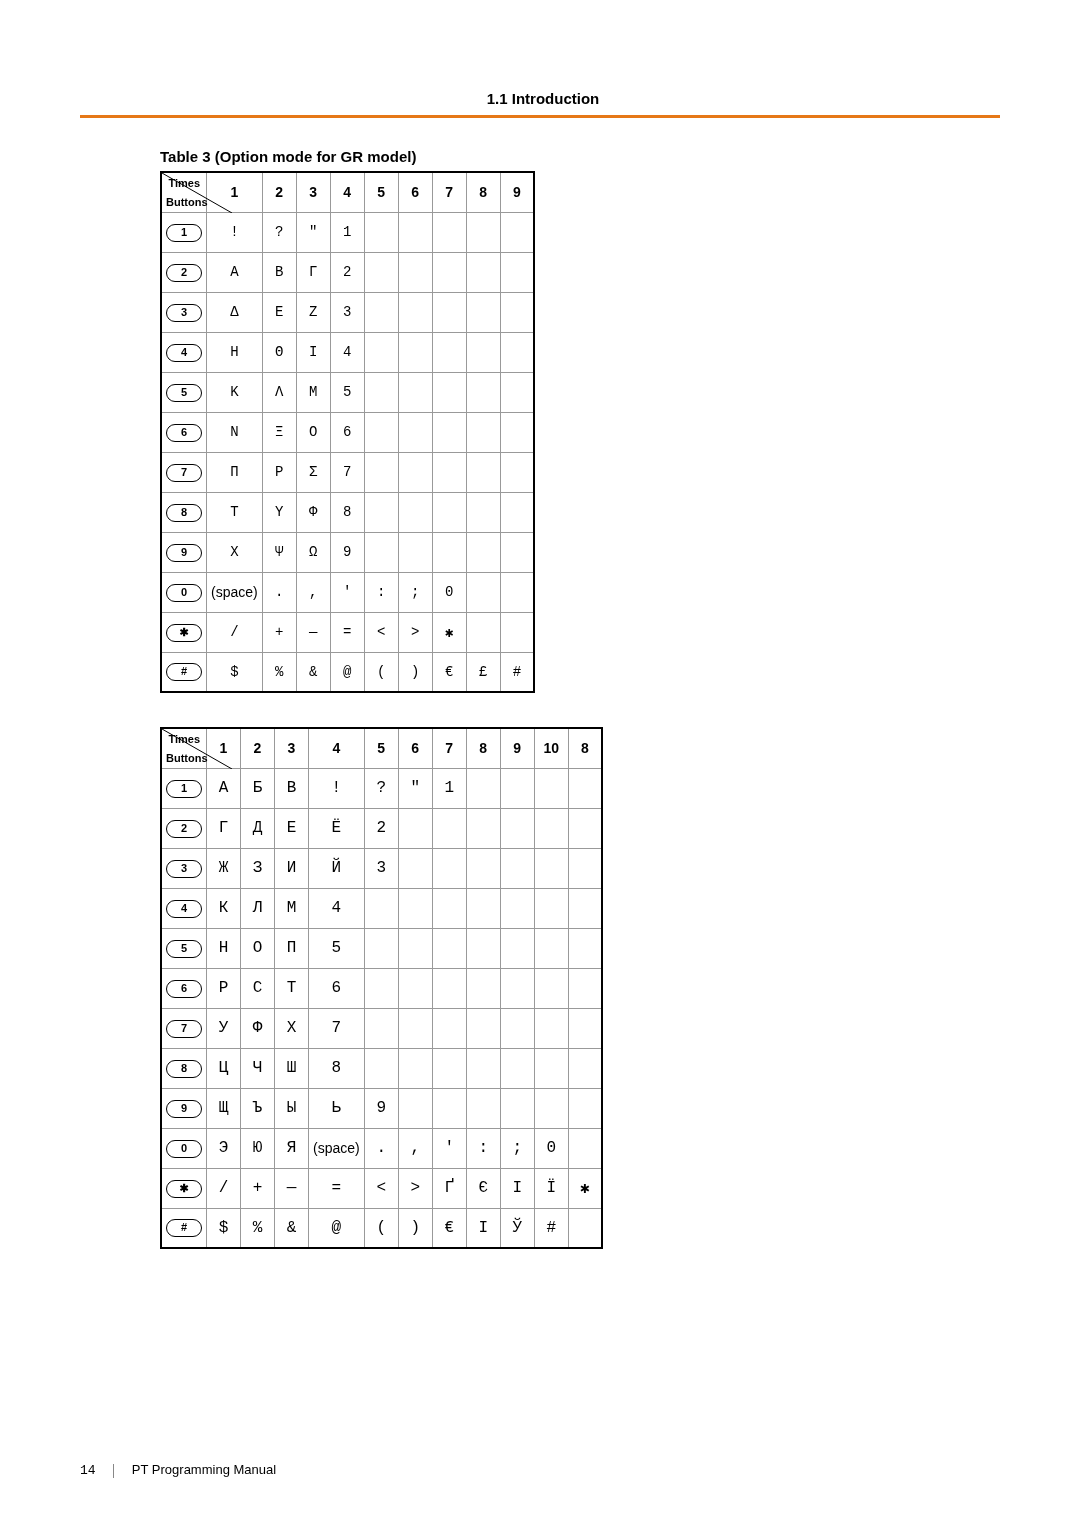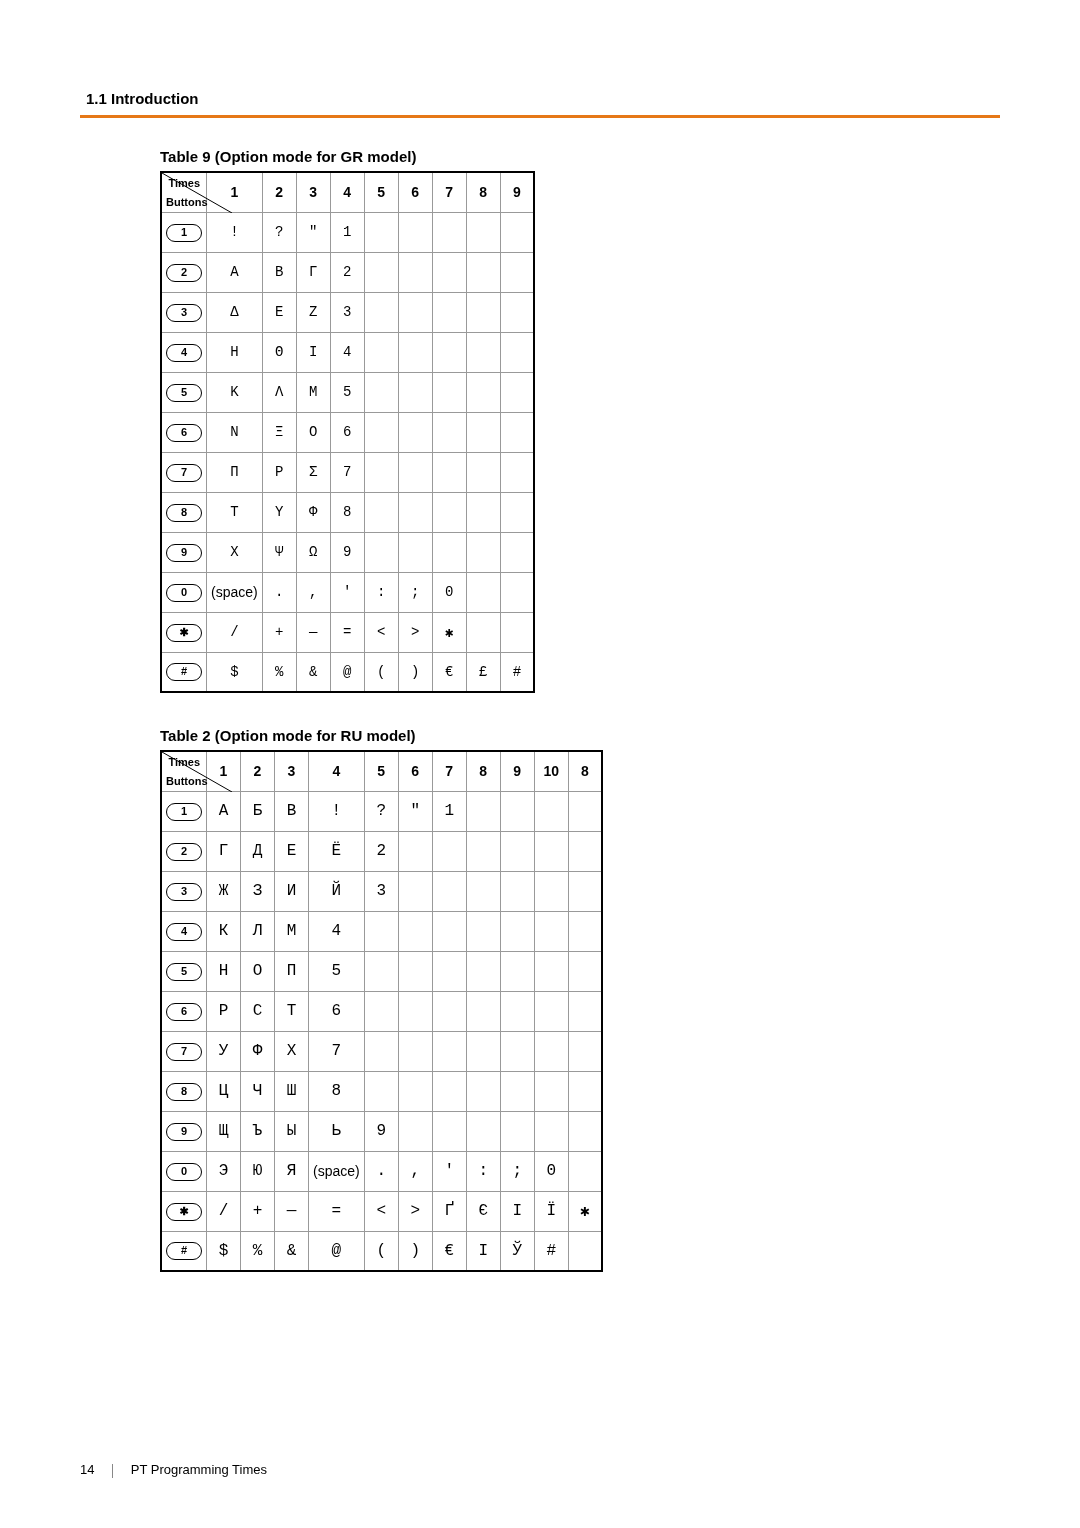--- a/index.html
+++ b/index.html
@@ -14,20 +14,21 @@
     position: relative;
   }
   .page {
     padding: 90px 80px 0 80px;
   }
   .section-header {
     font-size: 15px;
     font-weight: bold;
     margin-bottom: 8px;
     padding-left: 6px;
+    text-align: center;
   }
   .orange-rule {
     border: none;
     height: 3px;
     background: #e67817;
     margin: 0 0 30px 0;
   }
   .table-caption {
     font-size: 15px;
     font-weight: bold;
@@ -83,31 +84,31 @@
     font-family: Arial, Helvetica, sans-serif;
   }
   .small-txt { font-size:14px; font-family: Arial, Helvetica, sans-serif !important; }
   .ru-serif { font-family: "Times New Roman", serif; font-size:16px; }
   .footer {
     position:absolute;
     bottom:50px;
     left:80px;
     font-size:13px;
   }
-  .footer .pn { display:inline-block; margin-right:14px; }
+  .footer .pn { display:inline-block; margin-right:14px;font-family:Liberation Mono, monospace; }
   .footer .divider { display:inline-block; border-left:1px solid #888; height:14px; vertical-align:middle; margin-right:14px;}
 </style>
 </head>
 <body>
 
 <div class="page">
   <div class="section-header">1.1 Introduction</div>
   <hr class="orange-rule">
 
-  <div class="table-caption">Table 9 (Option mode for GR model)</div>
+  <div class="table-caption">Table 3 (Option mode for GR model)</div>
   <div class="t-wrap">
     <table class="char-table" id="gr-table">
         <tbody>
           <tr class="head">
             <th class="corner">
               <svg width="70" height="40">
                 <line x1="0" y1="0" x2="70" y2="40" stroke="#000" stroke-width="1"></line>
               </svg>
               <span class="ct-top">Times</span>
               <span class="ct-bot">Buttons</span>
@@ -265,21 +266,20 @@
             <td class="">€</td>
             <td class="">£</td>
             <td class="">#</td>
           </tr>
         </tbody>
       </table>
   </div>
 
   <div style="height:34px"></div>
 
-  <div class="table-caption">Table 2 (Option mode for RU model)</div>
   <div class="t-wrap">
     <table class="char-table" id="ru-table">
         <tbody>
           <tr class="head">
             <th class="corner">
               <svg width="70" height="40">
                 <line x1="0" y1="0" x2="70" y2="40" stroke="#000" stroke-width="1"></line>
               </svg>
               <span class="ct-top">Times</span>
               <span class="ct-bot">Buttons</span>
@@ -465,14 +465,14 @@
             <td class=""></td>
           </tr>
         </tbody>
       </table>
   </div>
 </div>
 
 <div class="footer">
   <span class="pn">14</span>
   <span class="divider"></span>
-  <span>PT Programming Times</span>
+  <span>PT Programming Manual</span>
 </div>
 
 </body></html>

